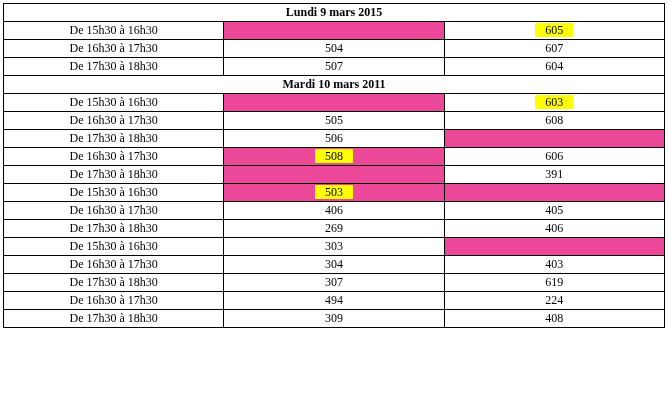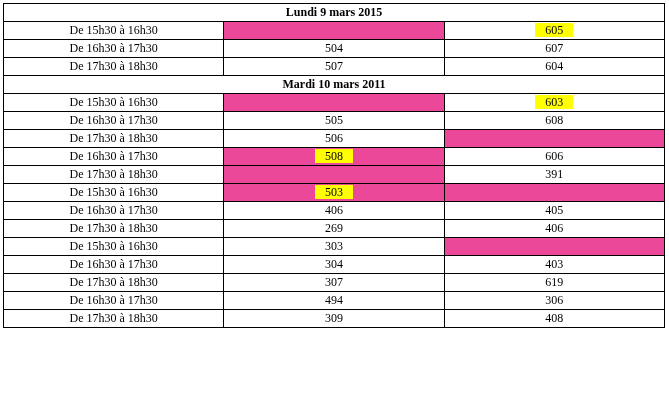--- a/index.html
+++ b/index.html
@@ -129,21 +129,21 @@
           <td class="col-b">403</td>
         </tr>
         <tr>
           <td class="col-time">De 17h30 à 18h30</td>
           <td class="col-a">307</td>
           <td class="col-b">619</td>
         </tr>
         <tr>
           <td class="col-time">De 16h30 à 17h30</td>
           <td class="col-a">494</td>
-          <td class="col-b">306</td>
+          <td class="col-b">224</td>
         </tr>
         <tr>
           <td class="col-time">De 17h30 à 18h30</td>
           <td class="col-a">309</td>
           <td class="col-b">408</td>
         </tr>
       </tbody>
   </table>
 </div>
 

